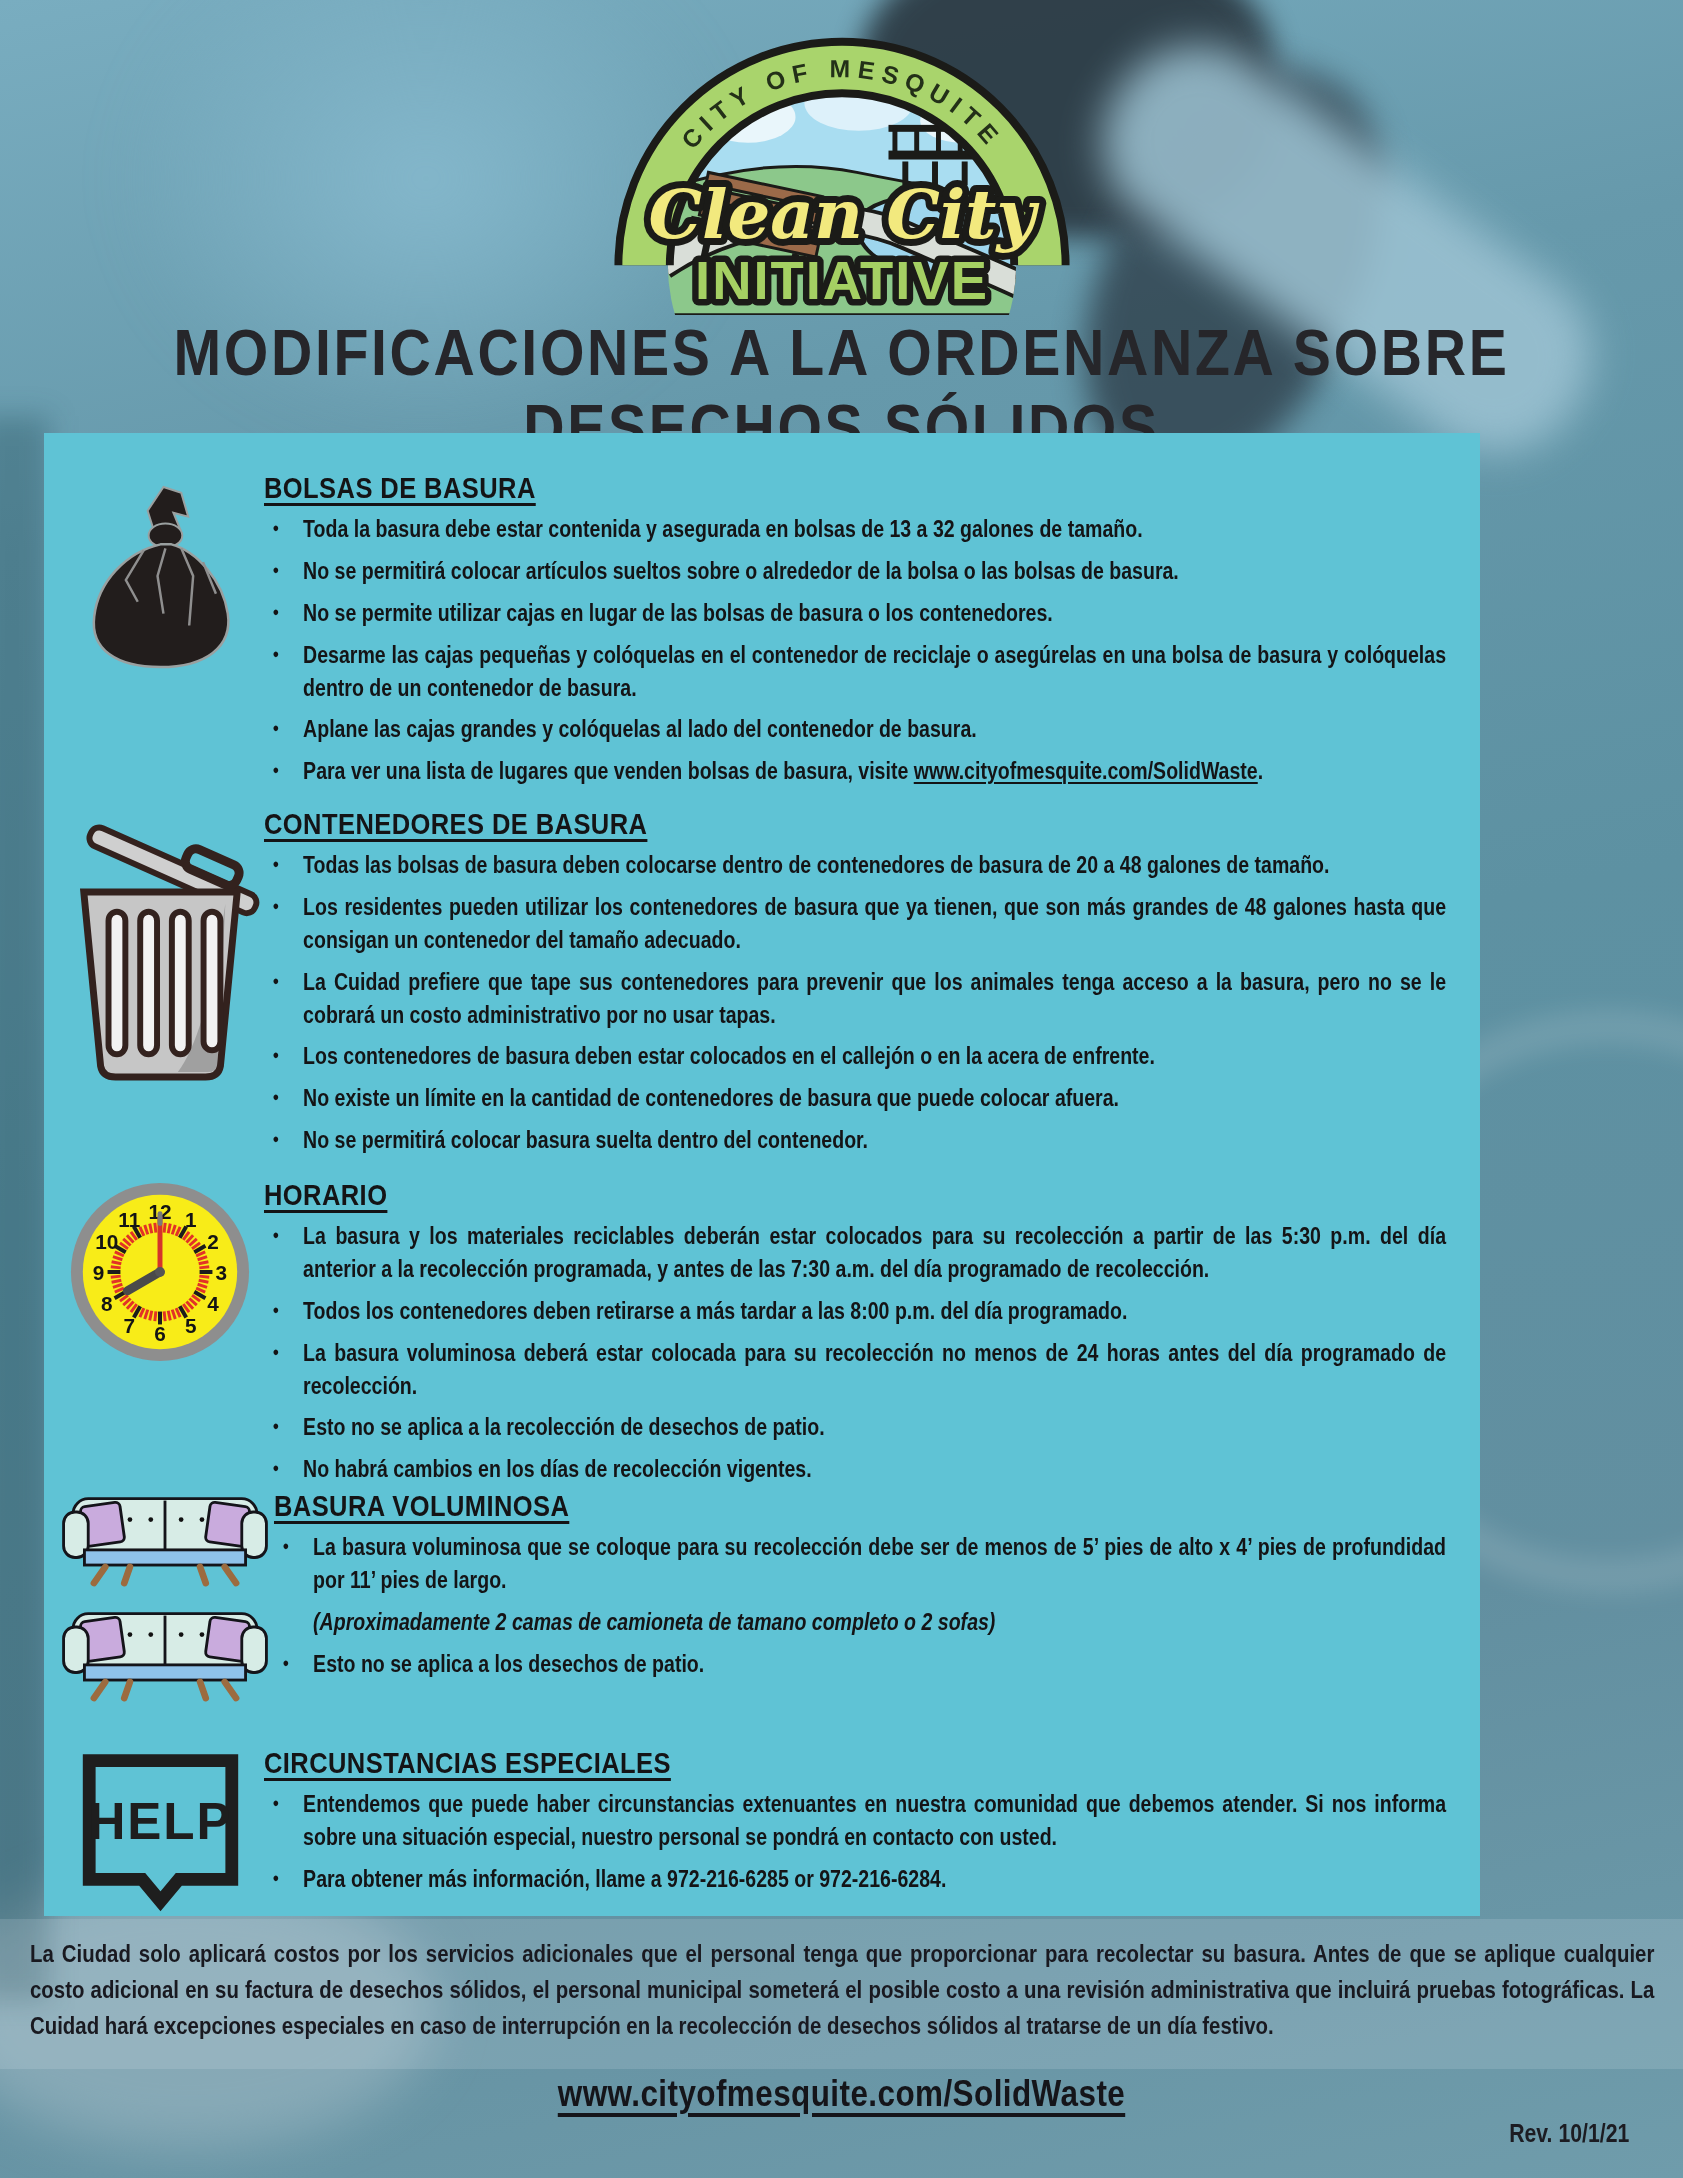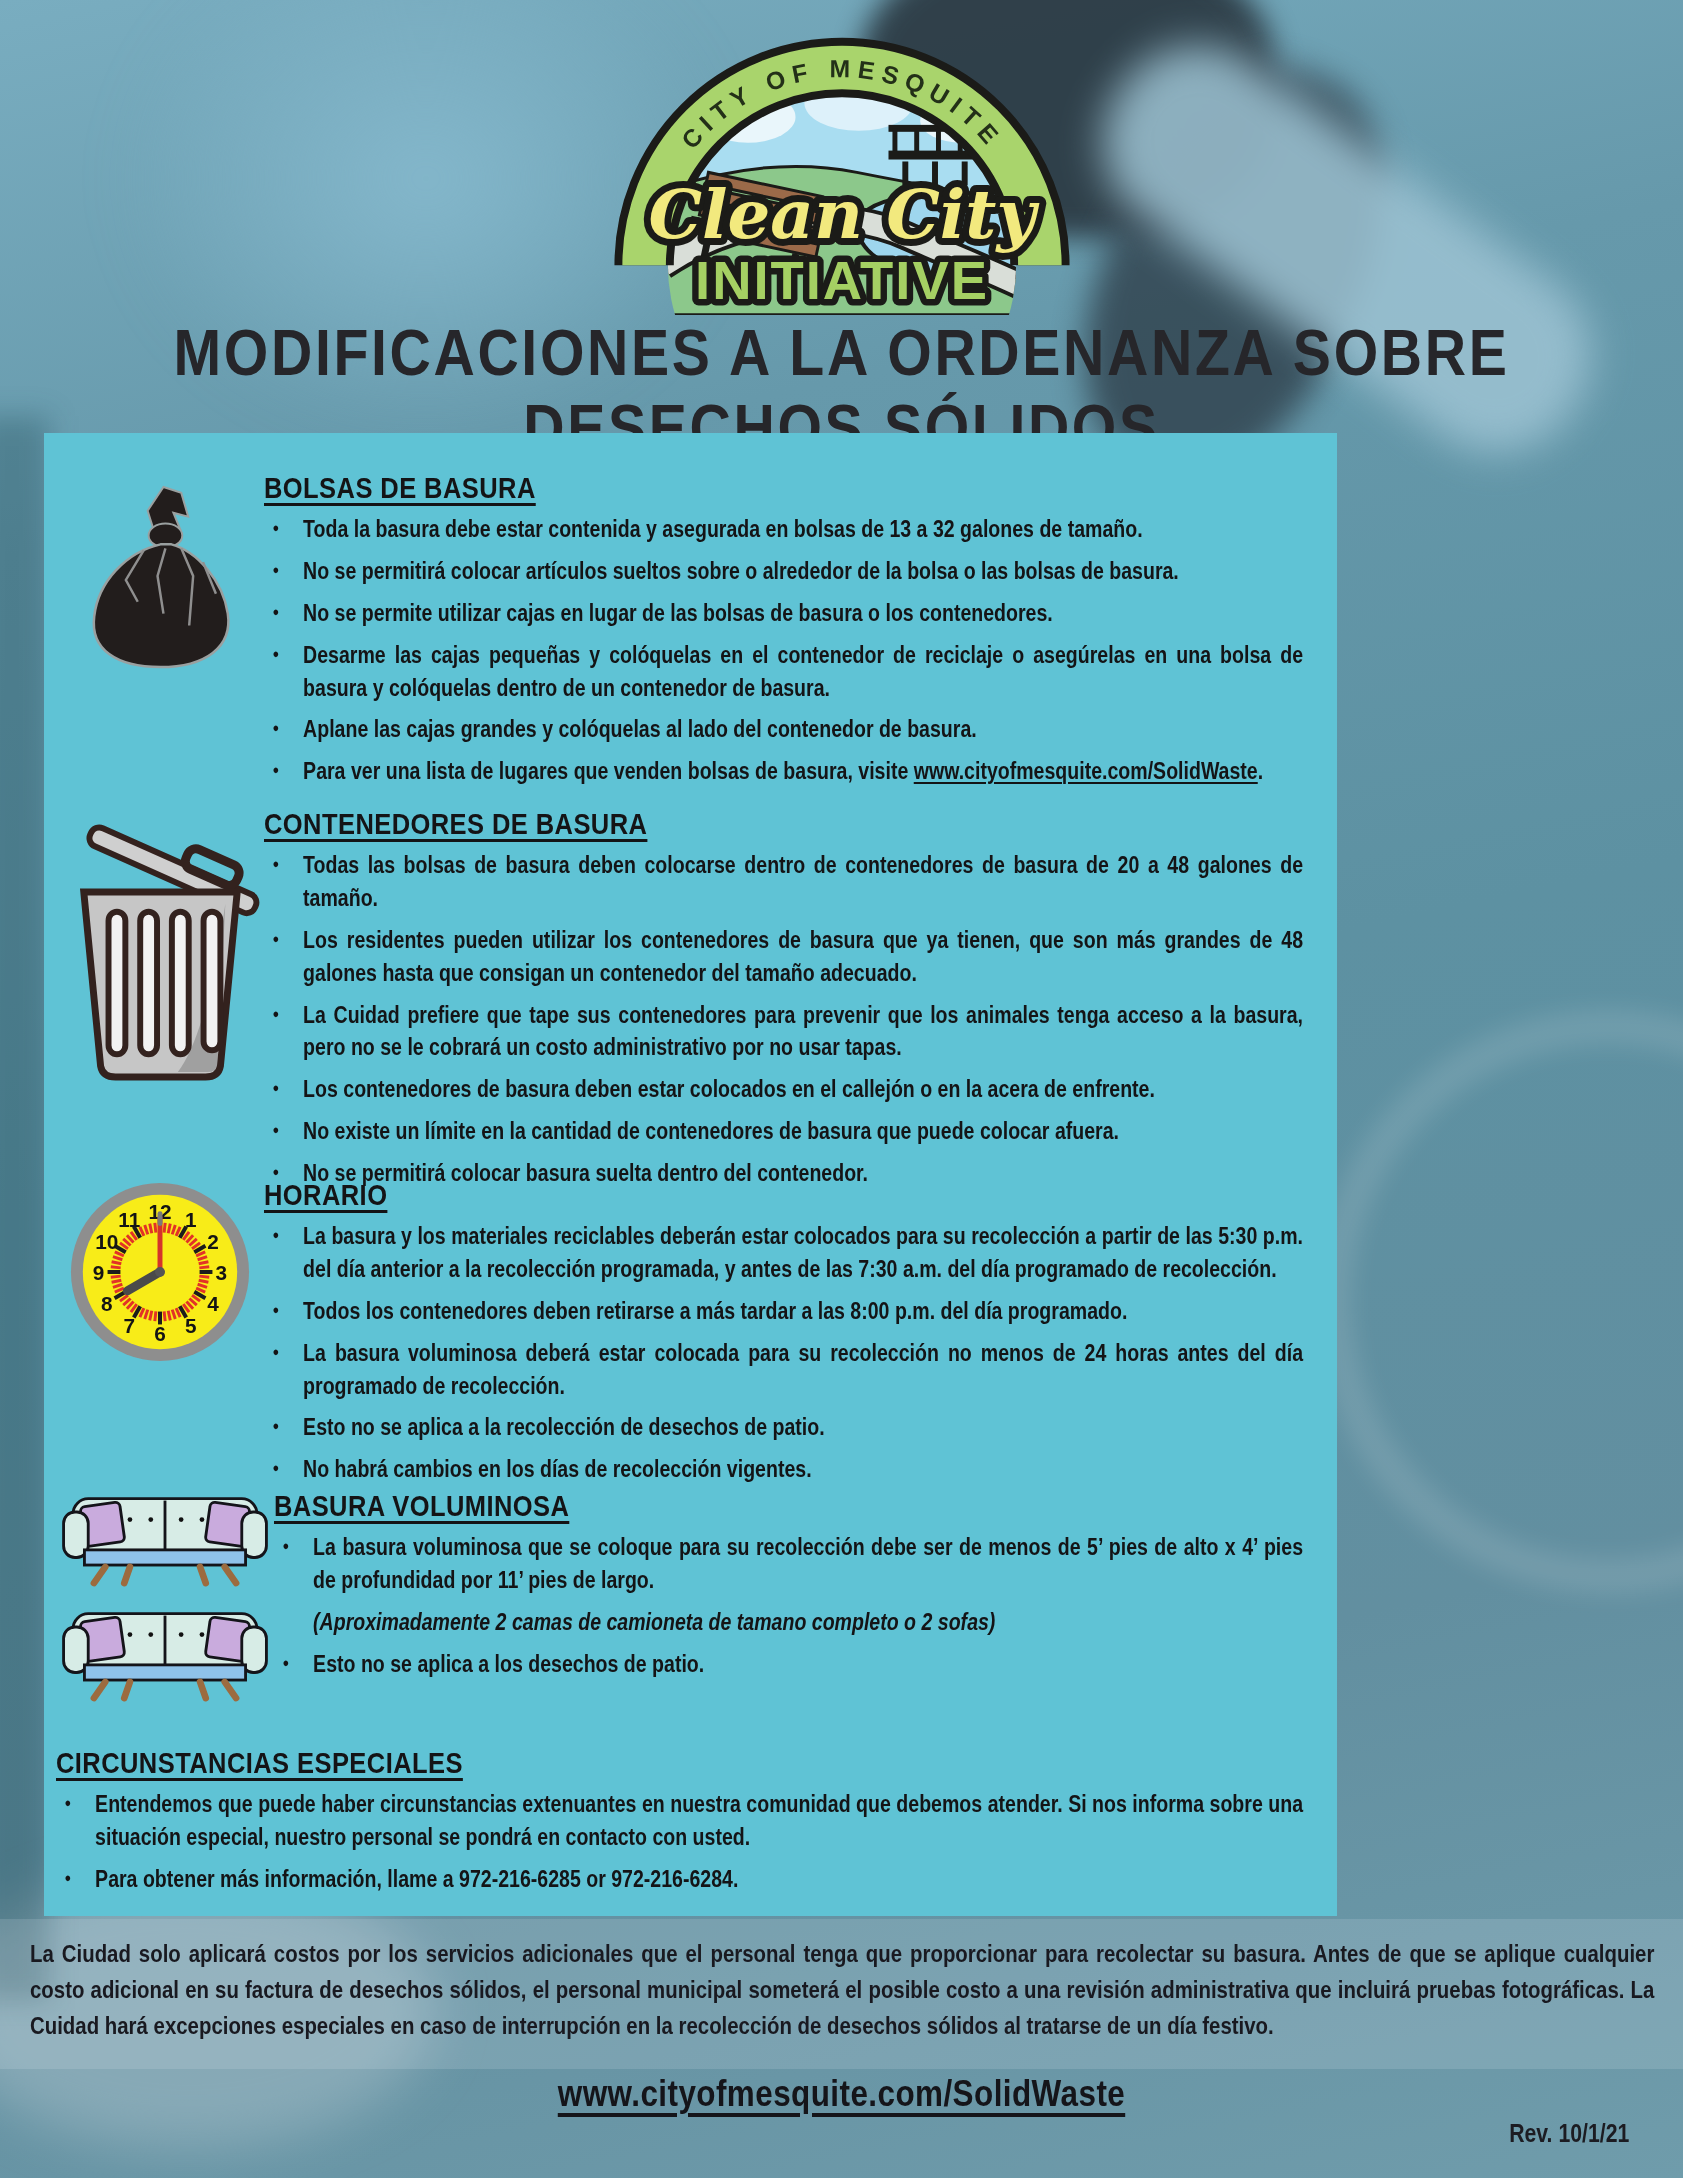--- a/index.html
+++ b/index.html
@@ -22,21 +22,21 @@
        border:34px solid rgba(255,255,255,.12);filter:blur(12px);}
   .ph6{left:-25px;top:416px;width:74px;height:1584px;background:rgba(16,58,70,.28);filter:blur(14px);}
   .foot-band{position:absolute;left:0;top:1919px;width:1683px;height:150px;background:rgba(235,243,246,.15);}
 
   .logo{position:absolute;left:50%;top:6px;transform:translateX(-50%);}
 
   .title{position:absolute;left:0;top:315px;width:100%;margin:0;text-align:center;
          font-size:65px;line-height:1.16;font-weight:bold;letter-spacing:3px;color:#26262a;
          transform:scaleX(0.88);transform-origin:50% 0;}
 
-  .panel{position:absolute;left:44px;top:433px;width:1293px;height:1483px;background:#5fc3d5;}
+  .panel{position:absolute;left:44px;top:433px;width:1436px;height:1483px;background:#5fc3d5;}
   .sec{position:absolute;left:12px;right:0;display:flex;}
   .sec1{top:38px}.sec2{top:374px}.sec3{top:745px}.sec4{top:1056px}.sec5{top:1313px}
   .icon-col{flex:0 0 208px;display:flex;flex-direction:column;align-items:center;gap:16px;}
   .text-col{flex:1;padding-right:34px;overflow:visible;}
   .tc-in{width:117.65%;transform:scaleX(0.85);transform-origin:0 0;}
   .tc-in h2{margin:0;font-size:30px;letter-spacing:0.5px;color:#141416;
             text-decoration:underline;text-decoration-thickness:3px;text-underline-offset:5px;}
   .tc-in ul{margin:8px 0 0;padding:0 0 0 46px;list-style:none;}
   .tc-in li{position:relative;margin:0 0 9px;font-size:23px;font-weight:bold;line-height:1.43;
             text-align:justify;color:#141416;}
@@ -325,20 +325,26 @@
         <ul>
           <li>La basura voluminosa que se coloque para su recolección debe ser de menos de 5’ pies de alto x 4’ pies de profundidad por 11’ pies de largo.</li>
           <li class="note">(Aproximadamente 2 camas de camioneta de tamano completo o 2 sofas)</li>
           <li>Esto no se aplica a los desechos de patio.</li>
         </ul>
       </div>
         </div>
     </section>
 
     <section class="sec sec5">
+      <div class="icon-col">
+        <svg width="183" height="170" viewBox="0 0 200 186">
+          <path d="M22 16 H178 V146 H120 L100 170 L80 146 H22 Z" fill="none" stroke="#1e1e1e" stroke-width="14" stroke-linejoin="miter"></path>
+          <text x="100" y="102" text-anchor="middle" font-family="Liberation Sans, sans-serif" font-weight="900" font-size="56" letter-spacing="2" fill="#1e1e1e">HELP</text>
+        </svg>
+      </div>
       <div class="text-col">
           <div class="tc-in">
         <h2>CIRCUNSTANCIAS ESPECIALES</h2>
         <ul>
           <li>Entendemos que puede haber circunstancias extenuantes en nuestra comunidad que debemos atender. Si nos informa sobre una situación especial, nuestro personal se pondrá en contacto con usted.</li>
           <li>Para obtener más información, llame a 972-216-6285 or 972-216-6284.</li>
         </ul>
       </div>
         </div>
     </section>

